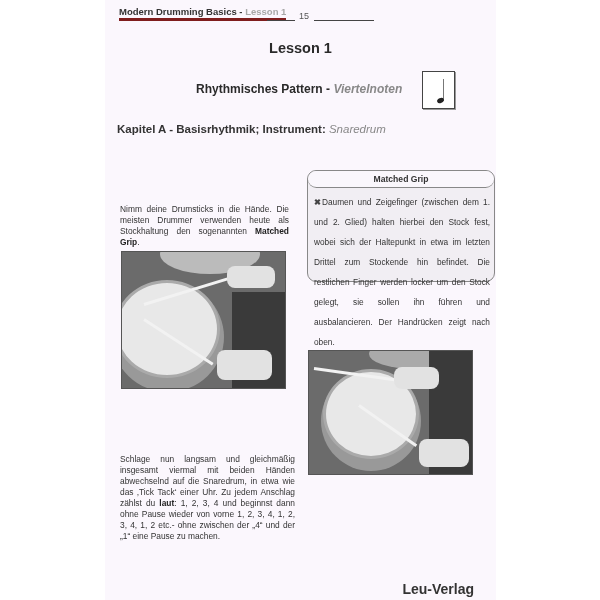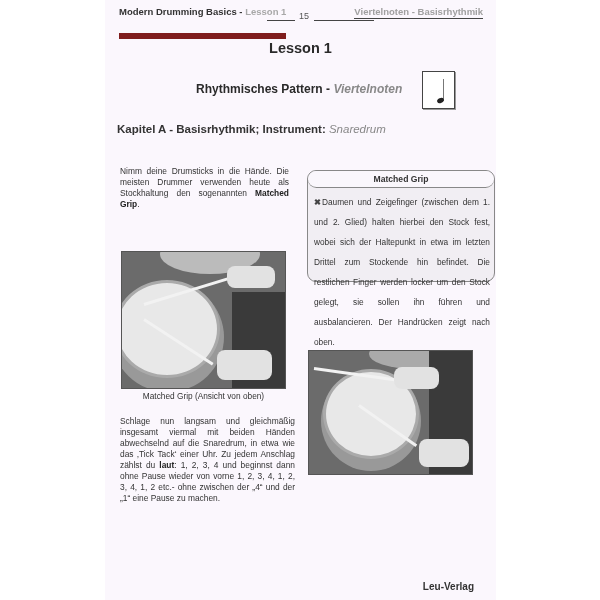--- a/index.html
+++ b/index.html
@@ -6,38 +6,38 @@
     html, body { width: 600px; height: 600px; background: #ffffff; overflow: hidden; }
     body { position: relative; font-family: "Liberation Sans", sans-serif; color: #2a2a2a; }
 
     .page {
       position: absolute; left: 105px; top: 0; width: 391px; height: 600px;
       background: #fbf7fd;
     }
 
     
     .running-head { position: absolute; left: 14px; top: 6px; width: 364px; height: 16px; font-size: 9.5px; }
-    .rh-left { position: absolute; left: 0; top: 0; font-weight: bold; color: #333; border-bottom: 6px solid #7f1d1d; padding-bottom: 16px; white-space: nowrap; }
+    .rh-left { position: absolute; left: 0; top: 0; font-weight: bold; color: #333; border-bottom: 3px solid #7f1d1d; padding-bottom: 1px; white-space: nowrap; }
     .rh-left .muted { color: #a8a8a8; }
     .rh-num { position: absolute; left: 180px; top: 5px; font-size: 9px; color: #555; }
     .rh-line { position: absolute; top: 14px; height: 1px; background: #444; }
     .rh-right { position: absolute; right: 0; top: 0; font-weight: bold; color: #a0a0a0; white-space: nowrap; border-bottom: 1px solid #444; padding-bottom: 1px; }
 
     .lesson-title { position: absolute; left: 0; width: 391px; top: 40px; text-align: center; font-size: 14.5px; font-weight: bold; color: #2a2a2a; }
     .pattern-title { position: absolute; left: 91px; top: 82px; font-size: 12px; font-weight: bold; color: #2a2a2a; white-space: nowrap; }
     .pattern-title .it { font-style: italic; color: #888; }
 
     .note-box { position: absolute; left: 317px; top: 71px; width: 33px; height: 38px; border: 1px solid #444; background: #fff; box-shadow: 1px 1px 0 #999; }
     .note-stem { position: absolute; left: 20px; top: 7px; width: 1px; height: 22px; background: #777; }
     .note-head { position: absolute; left: 14px; top: 26px; width: 7px; height: 5px; border-radius: 50%; background: #222; transform: rotate(-25deg); }
 
     .chapter { position: absolute; left: 12px; top: 123px; font-size: 11.5px; font-weight: bold; color: #333; white-space: nowrap; }
     .chapter .it { font-style: italic; font-weight: normal; color: #888; }
 
-    .para { font-size: 8.4px; line-height: 11px; color: #333; text-align: justify; }
+    .para { font-size: 8.4px; line-height: 11px; color: #333; text-align: justify; margin-top: 38px; }
     .para b { color: #222; }
     .para1 { position: absolute; left: 15px; top: 166px; width: 169px; }
     .para2 { position: absolute; left: 15px; top: 416px; width: 175px; }
 
     .info-box { position: absolute; left: 202px; top: 170px; width: 188px; height: 112px; border: 1px solid #888; border-radius: 9px; background: #f1eef3; }
     .info-head { position: absolute; left: 0; top: 0; width: 100%; height: 17px; border-bottom: 1px solid #888; border-radius: 9px; background: #faf7fc; text-align: center; font-size: 8.6px; font-weight: bold; line-height: 17px; color: #333; }
     .info-text { position: absolute; left: 6px; top: 21px; width: 176px; font-size: 8.3px; line-height: 20px; color: #333; text-align: justify; }
     .info-text .x { font-weight: bold; color: #444; margin-right: 1px; }
 
     .photo { position: absolute; background: #6b6b6b; overflow: hidden; border: 1px solid #555; }
@@ -46,35 +46,34 @@
     .drum-top { position: absolute; border-radius: 50%; background: #e8e8e8; border: 3px solid #aaa; }
     .drum-rim { position: absolute; border-radius: 50%; background: #999; }
     .stick { position: absolute; height: 3px; background: #f2f2f2; transform-origin: left center; }
     .hand { position: absolute; background: #e2e2e2; border-radius: 8px; }
     .dark-sleeve { position: absolute; background: #333; }
 
     .caption { position: absolute; font-size: 8.3px; line-height: 11px; color: #333; text-align: center; }
     .cap1 { left: 16px; top: 391px; width: 165px; }
     .cap2 { left: 195px; top: 479px; width: 181px; }
 
-    .publisher { position: absolute; right: 22px; top: 581px; font-size: 10px; font-weight: bold; color: #333; }
+    .publisher { position: absolute; right: 22px; top: 581px; font-size: 14px; font-weight: bold; color: #333; }
   </style>
 </head>
 <body>
 
 <div class="page">
 
   <div class="running-head">
     <div class="rh-left">
       <span>Modern Drumming Basics</span><span> - </span><span class="muted">Lesson 1</span>
     </div>
     <div class="rh-line" style="left:148px;width:28px;"></div>
     <div class="rh-num">15</div>
     <div class="rh-line" style="left:195px;width:60px;"></div>
-    <div class="rh-right">Viertelnoten - Basisrhythmik</div>
   </div>
 
   <div class="lesson-title">Lesson 1</div>
 
   <div class="pattern-title">
     <span>Rhythmisches Pattern - </span><span class="it">Viertelnoten</span>
   </div>
 
   <div class="note-box">
     <div class="note-stem"></div>
@@ -99,21 +98,20 @@
   <div class="photo photo1">
     <div class="drum-rim" style="left:38px;top:-18px;width:100px;height:40px;background:#bbb;"></div>
     <div class="dark-sleeve" style="left:110px;top:40px;width:60px;height:100px;background:#3a3a3a;"></div>
     <div class="drum-rim" style="left:-10px;top:30px;width:112px;height:110px;"></div>
     <div class="drum-top" style="left:-8px;top:28px;width:106px;height:98px;"></div>
     <div class="stick" style="left:22px;top:51px;width:90px;transform:rotate(-17deg);"></div>
     <div class="stick" style="left:22px;top:66px;width:82px;transform:rotate(33deg);"></div>
     <div class="hand" style="left:105px;top:14px;width:48px;height:22px;"></div>
     <div class="hand" style="left:95px;top:98px;width:55px;height:30px;"></div>
   </div>
-  <div class="caption cap1">Matched Grip (Ansicht von oben)</div>
 
   <div class="photo photo2">
     <div class="drum-rim" style="left:60px;top:-12px;width:90px;height:30px;background:#aaa;"></div>
     <div class="dark-sleeve" style="left:120px;top:0;width:45px;height:125px;background:#3a3a3a;"></div>
     <div class="drum-rim" style="left:12px;top:20px;width:100px;height:100px;"></div>
     <div class="drum-top" style="left:14px;top:18px;width:96px;height:90px;"></div>
     <div class="stick" style="left:5px;top:16px;width:90px;transform:rotate(8deg);"></div>
     <div class="stick" style="left:50px;top:53px;width:70px;transform:rotate(35deg);"></div>
     <div class="hand" style="left:85px;top:16px;width:45px;height:22px;"></div>
     <div class="hand" style="left:110px;top:88px;width:50px;height:28px;"></div>

